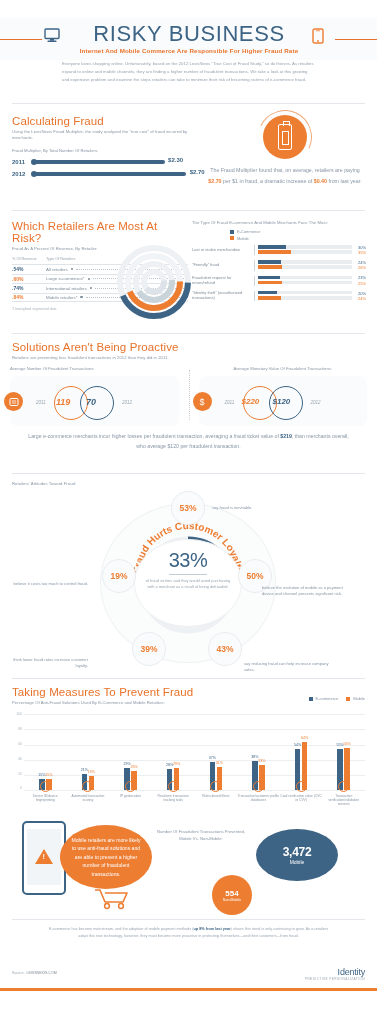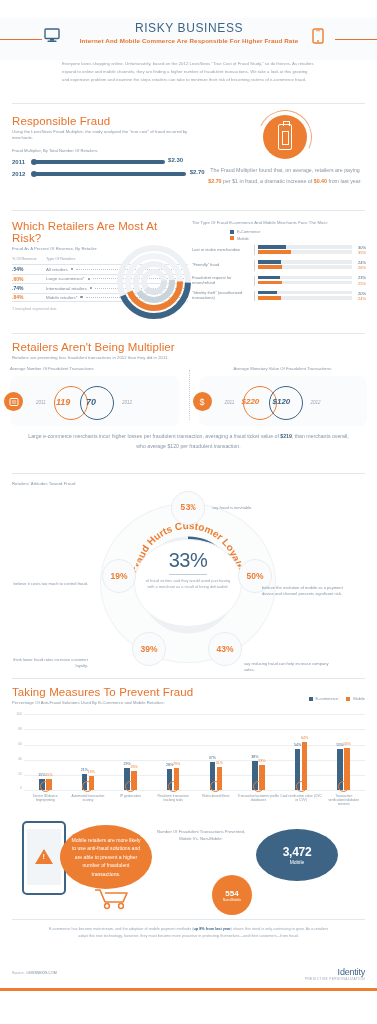--- a/index.html
+++ b/index.html
@@ -40,21 +40,21 @@
   .hdr-rule {
     position: absolute; top: 39px; height: 1px; background: #e8722a;
   }
   .hdr-rule.l { left: 0; width: 42px; }
   .hdr-rule.r { right: 0; width: 42px; }
   .hdr-icon { position: absolute; top: 28px; }
   .hdr-icon.l { left: 44px; }
   .hdr-icon.r { left: 312px; }
   .title-wrap { position: absolute; left: 66px; width: 246px; top: 22px; text-align: center; }
   .maintitle {
-    color: #3d6485; font-size: 12px; letter-spacing: .6px; font-weight: normal;
+    color: #3d6485; font-size: 22px; letter-spacing: .6px; font-weight: normal;
     line-height: 1.05;
   }
   .subtitle {
     color: #e8722a; font-size: 6.2px; font-weight: bold; letter-spacing: .15px;
     margin-top: 2px;
   }
   .intro {
     position: absolute; top: 60px; left: 62px; width: 252px;
     font-size: 4.3px; line-height: 1.85; color: #95a3b0; text-align: left;
   }
@@ -192,21 +192,21 @@
   }
   .big33 .n { font-size: 20px; color: #3d6485; letter-spacing: -.5px; }
   .big33 .rule { width: 38px; height: .8px; background: #c3ccd4; margin: 2px auto 3px; }
   .big33 .t { font-size: 3.9px; color: #97a5b1; line-height: 1.65; }
   .node {
     position: absolute; width: 34px; height: 34px; border-radius: 50%;
     background: #fafbfc; border: 1px solid #e9edf0;
     display: flex; align-items: center; justify-content: center;
     font-size: 8.5px; font-weight: bold; color: #ed7d31;
   }
-  .node.n53 { left: 83px; top: -6px; font-family: Liberation Mono, monospace; }
+  .node.n53 { left: 83px; top: -6px; }
   .node.n50 { left: 150px; top: 62px; }
   .node.n43 { left: 120px; top: 135px; }
   .node.n39 { left: 44px; top: 135px; }
   .node.n19 { left: 14px; top: 62px; }
   .wlabel { position: absolute; font-size: 4.1px; color: #8796a5; line-height: 1.55; }
   .wl-53 { left: 212px; top: 24px; width: 70px; }
   .wl-50 { left: 262px; top: 104px; width: 92px; }
   .wl-43 { left: 244px; top: 180px; width: 88px; }
   .wl-19 { left: 10px; top: 100px; width: 78px; text-align: right; }
   .wl-39 { left: 6px; top: 176px; width: 82px; text-align: right; }
@@ -322,21 +322,21 @@
       <div class="maintitle">RISKY BUSINESS</div>
       <div class="subtitle">Internet And Mobile Commerce Are Responsible For Higher Fraud Rate</div>
     </div>
     <div class="intro">Everyone loves shopping online. Unfortunately, based on the 2012 LexisNexis "True Cost of Fraud Study," so do thieves. As retailers expand to online and mobile channels, they are finding a higher number of fraudulent transactions. We take a look at this growing and expensive problem and examine the steps retailers can take to minimize their risk of becoming victims of e-commerce fraud.</div>
   </div>
 
   <div class="divider"></div>
 
   <div class="calc">
     <div class="calc-left">
-      <div class="sec-title">Responsible Fraud</div>
+      <div class="sec-title">Calculating Fraud</div>
       <div class="sub">Using the LexisNexis Fraud Multiplier, the study analyzed the "true cost" of fraud incurred by merchants.</div>
       <div class="caption">Fraud Multiplier, By Total Number Of Retailers:</div>
 
       <div class="barrow">
         <div class="baryear">2011</div>
         <div class="bartrack">
           <div class="bardot"></div>
           <div class="bar" style="width:80%"></div>
           <div class="barval" style="left:82%">$2.30</div>
         </div>
@@ -490,21 +490,21 @@
           <div class="orgtxt">24%</div>
         </div>
       </div>
     </div>
   </div>
 
   <div class="divider"></div>
 
   <div class="pro">
     <div class="pro-head">
-      <div class="sec-title">Retailers Aren't Being Multiplier</div>
+      <div class="sec-title">Solutions Aren't Being Proactive</div>
       <div class="sub">Retailers are preventing less fraudulent transactions in 2012 than they did in 2011.</div>
     </div>
 
     <div class="pro-cols">
       <div class="pro-col">
         <div class="lbl">Average Number Of Fraudulent Transactions:</div>
         <div class="venn-card">
           <div class="badge">
             <svg width="10" height="10" viewBox="0 0 10 10">
               <rect x="1" y="1.5" width="8" height="7" rx="1" fill="none" stroke="#fff" stroke-width="1"></rect>

